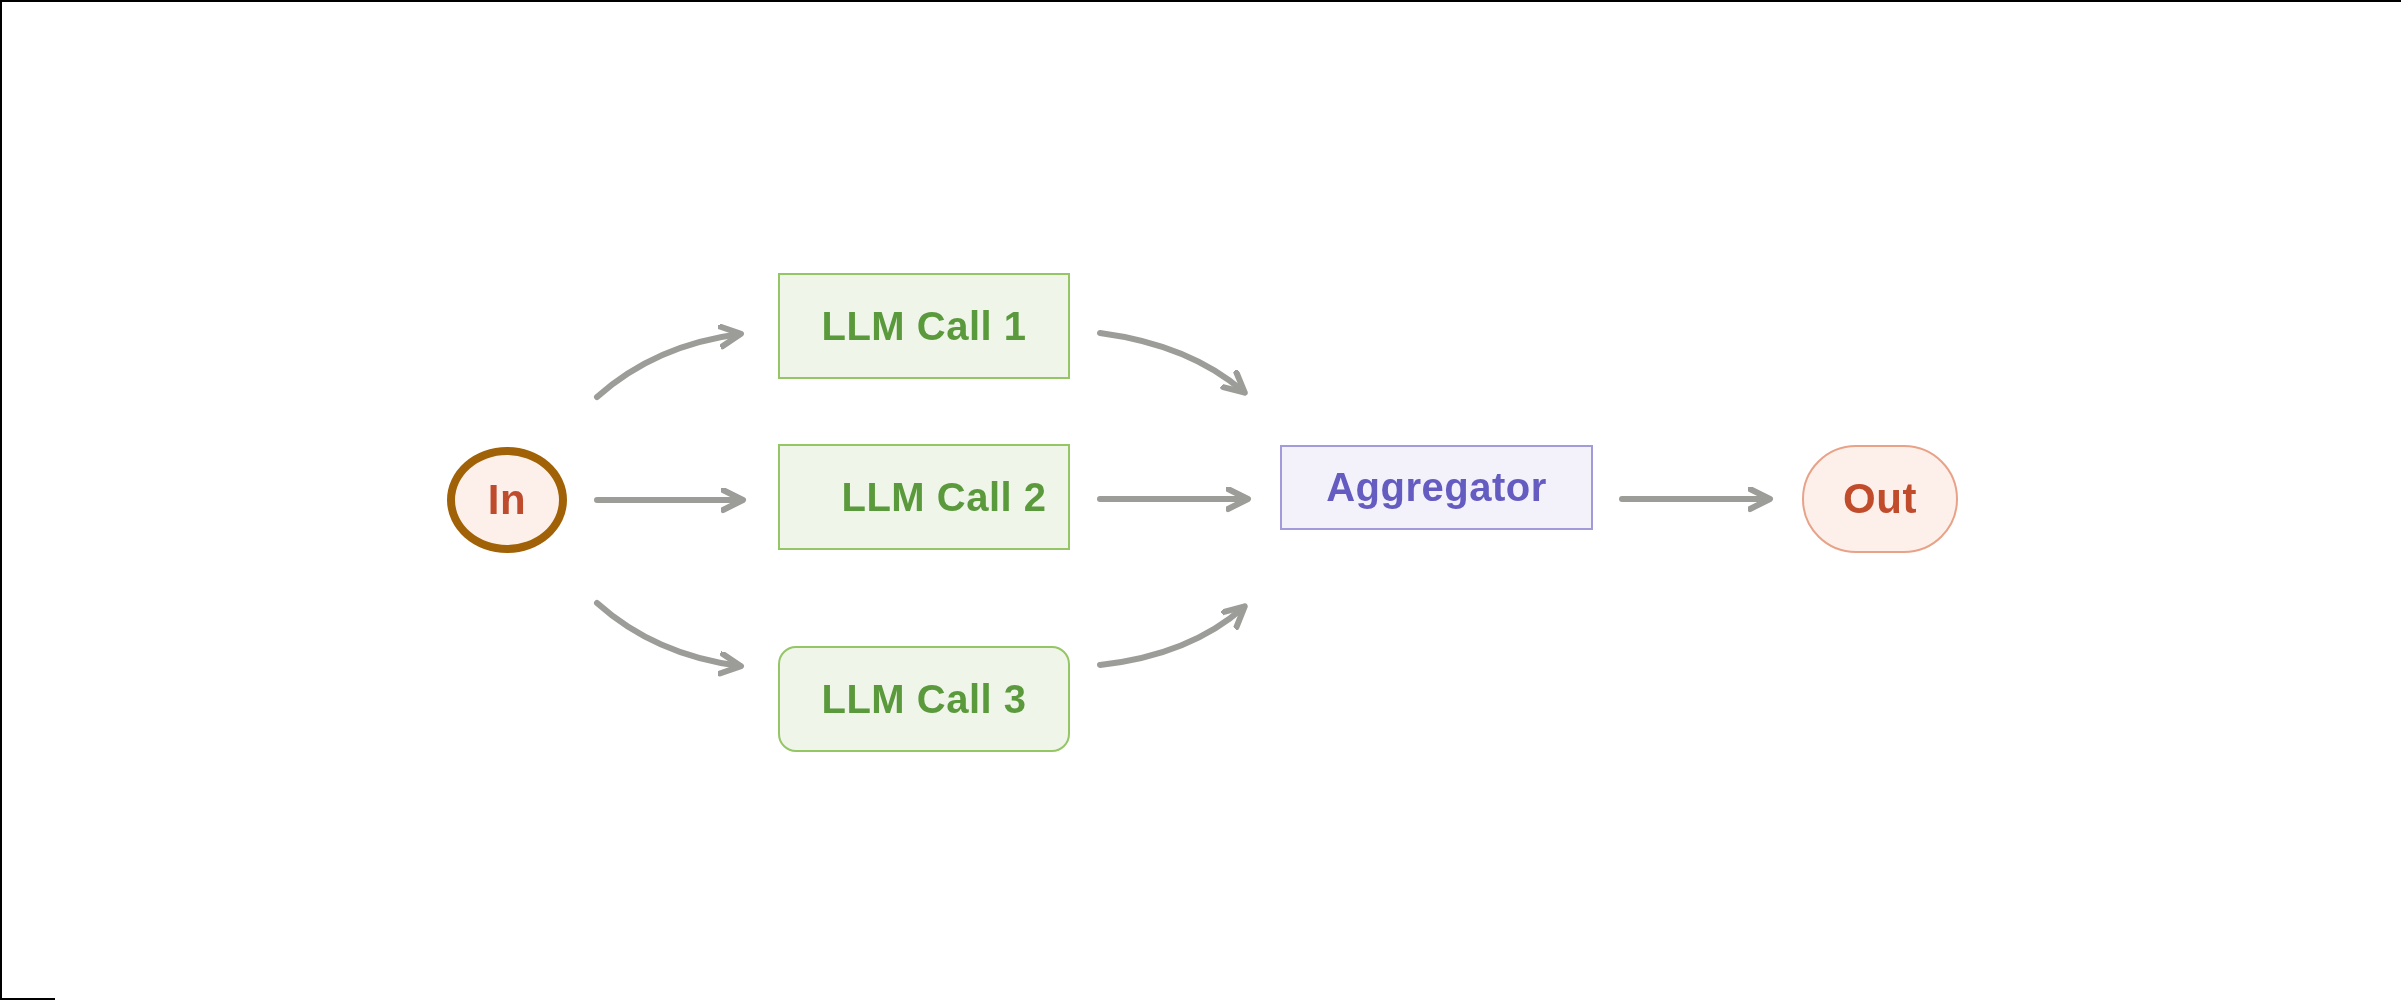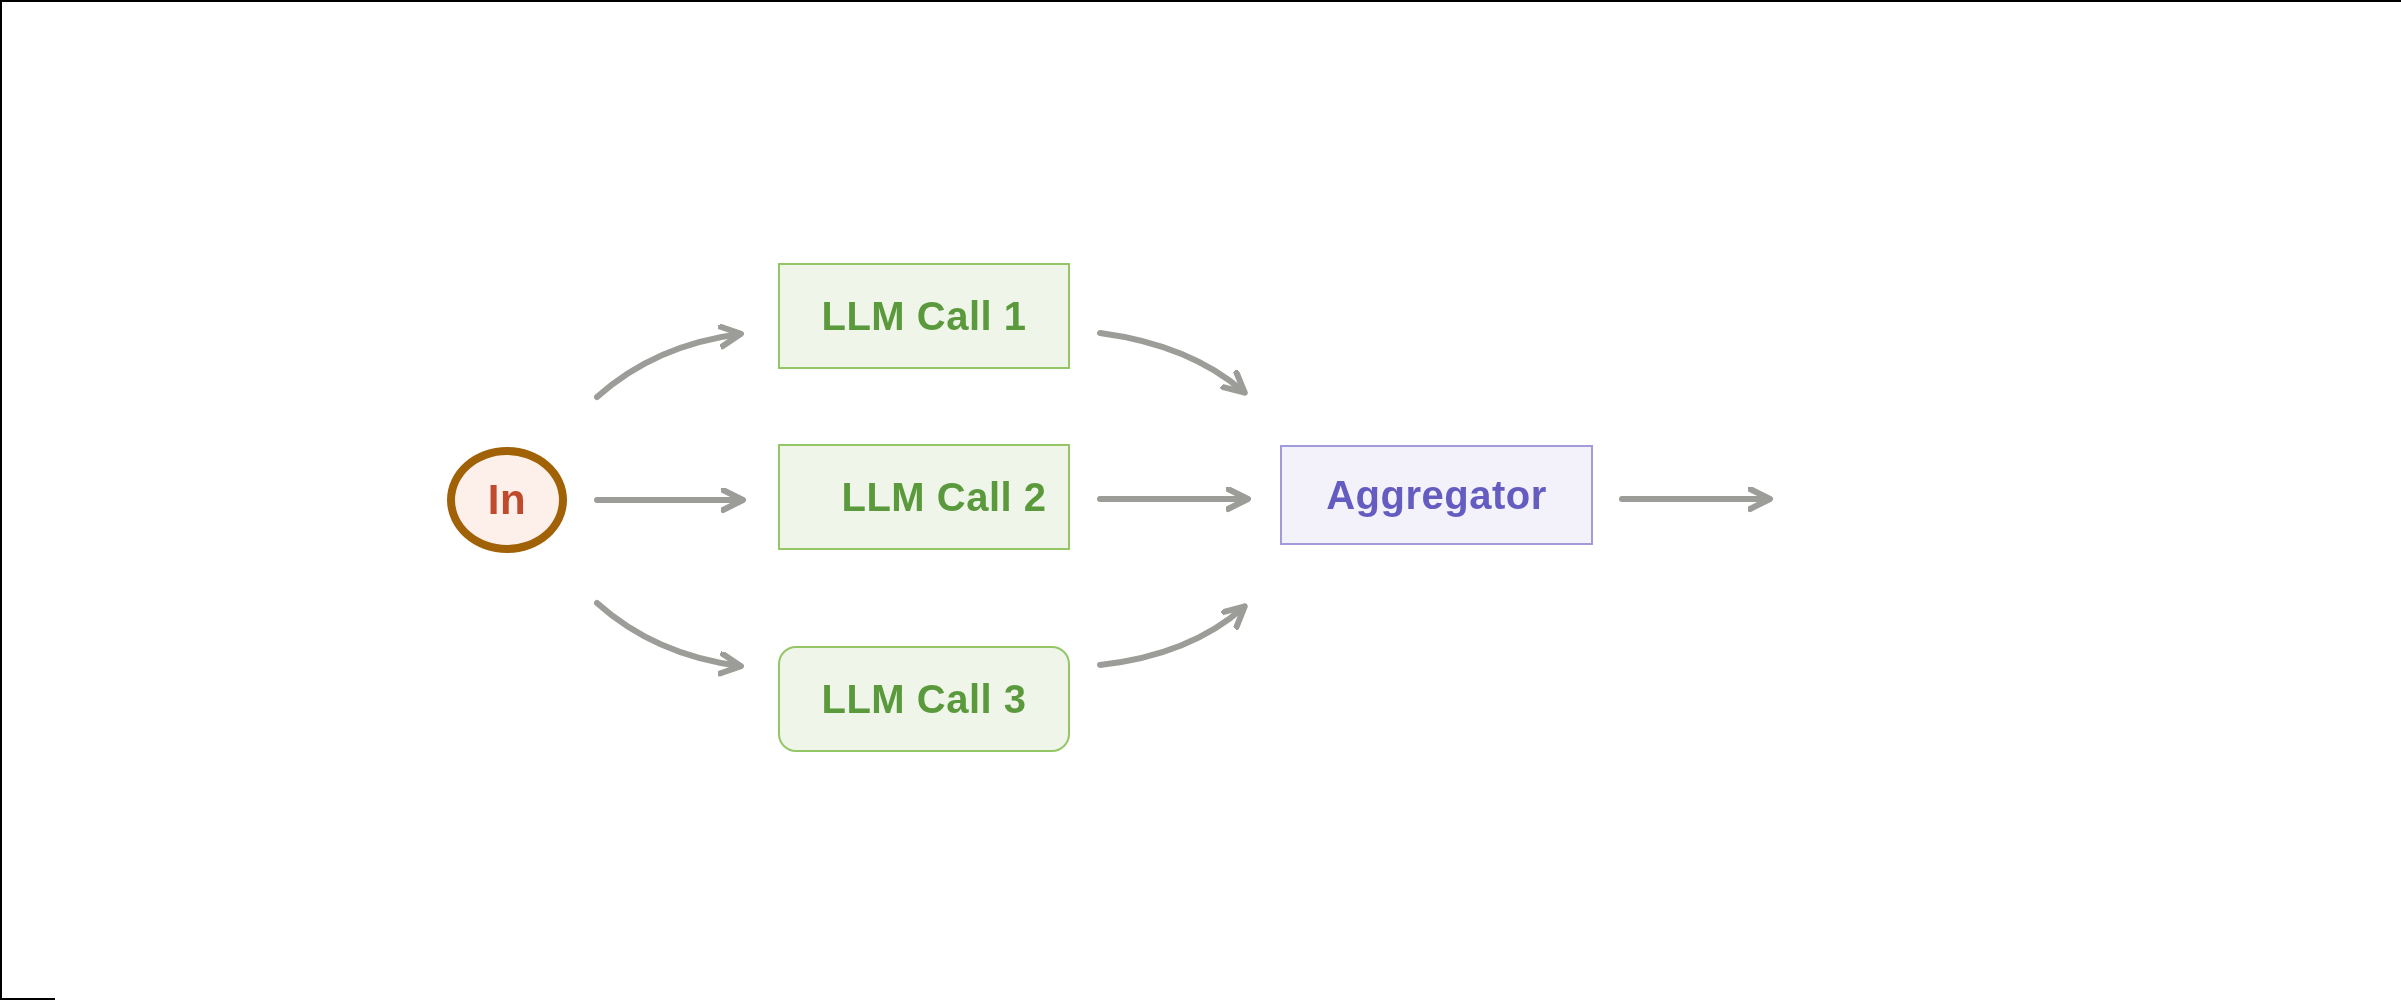--- a/index.html
+++ b/index.html
@@ -39,26 +39,26 @@
     font-size: 42px;
   }
 
   .node-llm {
     left: 778px; width: 292px; height: 106px;
     background: #eff5e8;
     border: 2px solid #94c666;
     color: #5b9a3c;
     font-size: 40px;
   }
-  .node-llm-1 { top: 263px; }
+  .node-llm-1 { top: 273px; }
   .node-llm-2 { top: 444px; padding-left: 40px; }
   .node-llm-3 { top: 646px; border-radius: 18px; }
 
   .node-aggregator {
-    left: 1280px; top: 445px; width: 313px; height: 100px;
+    left: 1280px; top: 445px; width: 313px; height: 85px;
     background: #f3f2fa;
     border: 2px solid #a29bda;
     color: #655cc2;
     font-size: 40px;
   }
 
   .node-out {
     left: 1802px; top: 445px; width: 156px; height: 108px;
     background: #fdf0ea;
     border: 2px solid #e8a288;
@@ -101,18 +101,21 @@
   </div>
 
   <div class="node node-llm node-llm-3">
     <span>LLM Call 3</span>
   </div>
 
   <div class="node node-aggregator">
     <span>Aggregator</span>
   </div>
 
+  <div class="node node-out">
+    <span>Out</span>
+  </div>
 
   <div class="frame-top"></div>
   <div class="frame-left"></div>
   <div class="frame-bottom"></div>
 
 </div>
 
 </body></html>

